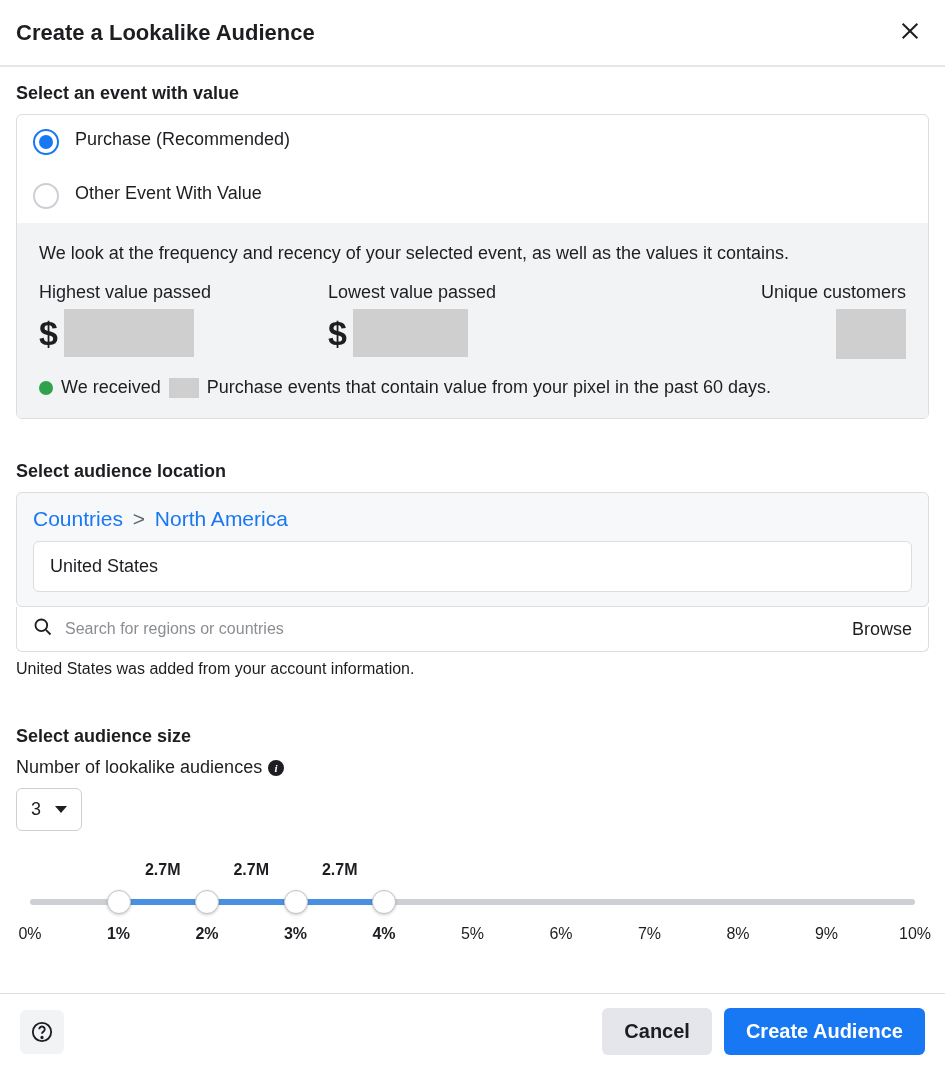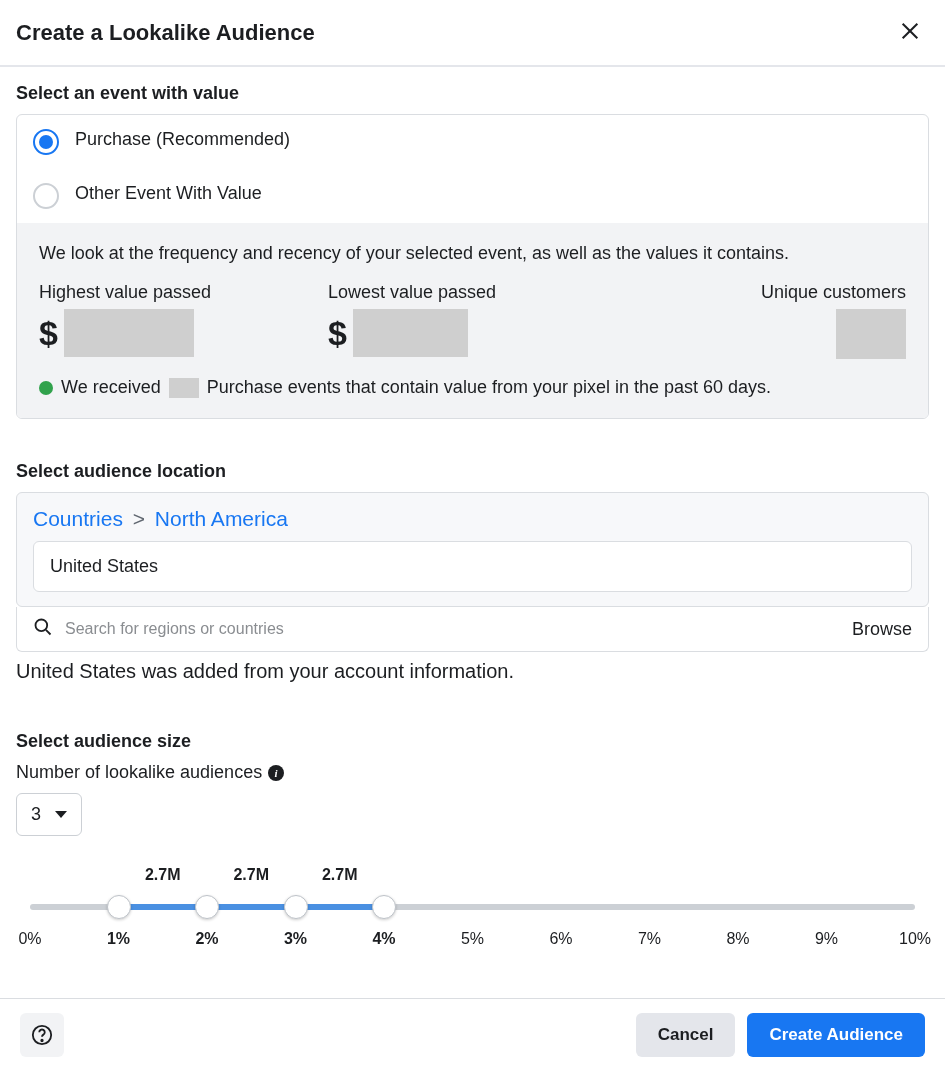--- a/index.html
+++ b/index.html
@@ -34,41 +34,41 @@
 .location-panel { background: #f7f8fa; border: 1px solid #dadde1; border-radius: 6px; padding: 14px 16px; margin-bottom: 0; }
 .breadcrumb { font-size: 21px; margin-bottom: 10px; }
 .breadcrumb a { color: #1877f2; text-decoration: none; }
 .breadcrumb .sep { color: #606770; margin: 0 4px; }
 .location-chip { background: #fff; border: 1px solid #dadde1; border-radius: 6px; padding: 14px 16px; font-size: 18px; }
 .search-row { display: flex; align-items: center; border: 1px solid #dadde1; border-top: none; border-radius: 0 0 6px 6px; padding: 10px 16px; gap: 12px; }
 .search-icon { flex-shrink: 0; }
 .search-input { flex: 1; border: none; outline: none; font-size: 16px; color: #65676b; background: transparent; }
 .search-input::placeholder { color: #8a8d91; }
 .browse-btn { background: none; border: none; font-size: 18px; cursor: pointer; color: #1c1e21; }
-.hint-text { font-size: 20px; color: #1c1e21; margin-top: 8px; }
+.hint-text { font-size: 16px; color: #1c1e21; margin-top: 8px; }
 .size-section { margin-top: 48px; }
 .subtitle-row { display: flex; align-items: center; gap: 6px; font-size: 18px; margin-bottom: 10px; }
 .info-icon { width: 16px; height: 16px; background: #1c1e21; border-radius: 50%; color: #fff; display: inline-flex; align-items: center; justify-content: center; font-size: 11px; font-weight: 700; font-style: italic; font-family: Georgia, serif; }
 .select-box { display: inline-flex; align-items: center; gap: 14px; border: 1px solid #ccd0d5; border-radius: 6px; padding: 10px 14px; cursor: pointer; font-size: 18px; }
 .caret-down { width: 0; height: 0; border-left: 6px solid transparent; border-right: 6px solid transparent; border-top: 7px solid #1c1e21; }
 .slider-area { margin-top: 30px; padding: 0 14px; }
 .slider-labels { position: relative; height: 22px; margin-bottom: 6px; }
 .slider-label { position: absolute; transform: translateX(-50%); font-size: 16px; font-weight: 700; color: #1c1e21; }
 .slider-track-wrap { position: relative; height: 26px; }
 .slider-track { position: absolute; top: 50%; left: 0; right: 0; height: 6px; background: #ccd0d5; border-radius: 3px; transform: translateY(-50%); }
 .slider-fill { position: absolute; top: 50%; height: 6px; background: #4a90e2; border-radius: 3px; transform: translateY(-50%); }
 .slider-handle { position: absolute; top: 50%; width: 24px; height: 24px; background: #fff; border: 1px solid #bec3c9; border-radius: 50%; transform: translate(-50%, -50%); cursor: pointer; box-shadow: 0 1px 3px rgba(0,0,0,0.2); }
 .slider-ticks { position: relative; height: 22px; margin-top: 10px; }
 .slider-tick { position: absolute; transform: translateX(-50%); font-size: 16px; color: #1c1e21; }
 .slider-tick.bold { font-weight: 700; }
 .footer { display: flex; align-items: center; justify-content: flex-end; gap: 12px; padding: 14px 20px; border-top: 1px solid #dadde1; margin-top: 30px; }
 .footer-left { margin-right: auto; }
 .help-btn { width: 44px; height: 44px; background: #f2f3f5; border-radius: 6px; display: flex; align-items: center; justify-content: center; border: none; cursor: pointer; }
 .help-btn svg { width: 22px; height: 22px; }
-.btn { padding: 12px 22px; border-radius: 6px; font-size: 17px; font-weight: 600; border: none; cursor: pointer; }
+.btn { padding: 12px 22px; border-radius: 6px; font-size: 20px; font-weight: 600; border: none; cursor: pointer; }
 .btn-secondary { background: #e4e6eb; color: #1c1e21; }
 .btn-primary { background: #1877f2; color: #fff; }
 </style>
 </head>
 <body>
 
 <div class="dialog-header">
   <div class="dialog-title">Create a Lookalike Audience</div>
   <button class="close-btn">
     <svg viewBox="0 0 24 24" fill="none" stroke="#1c1e21" stroke-width="2.2">

